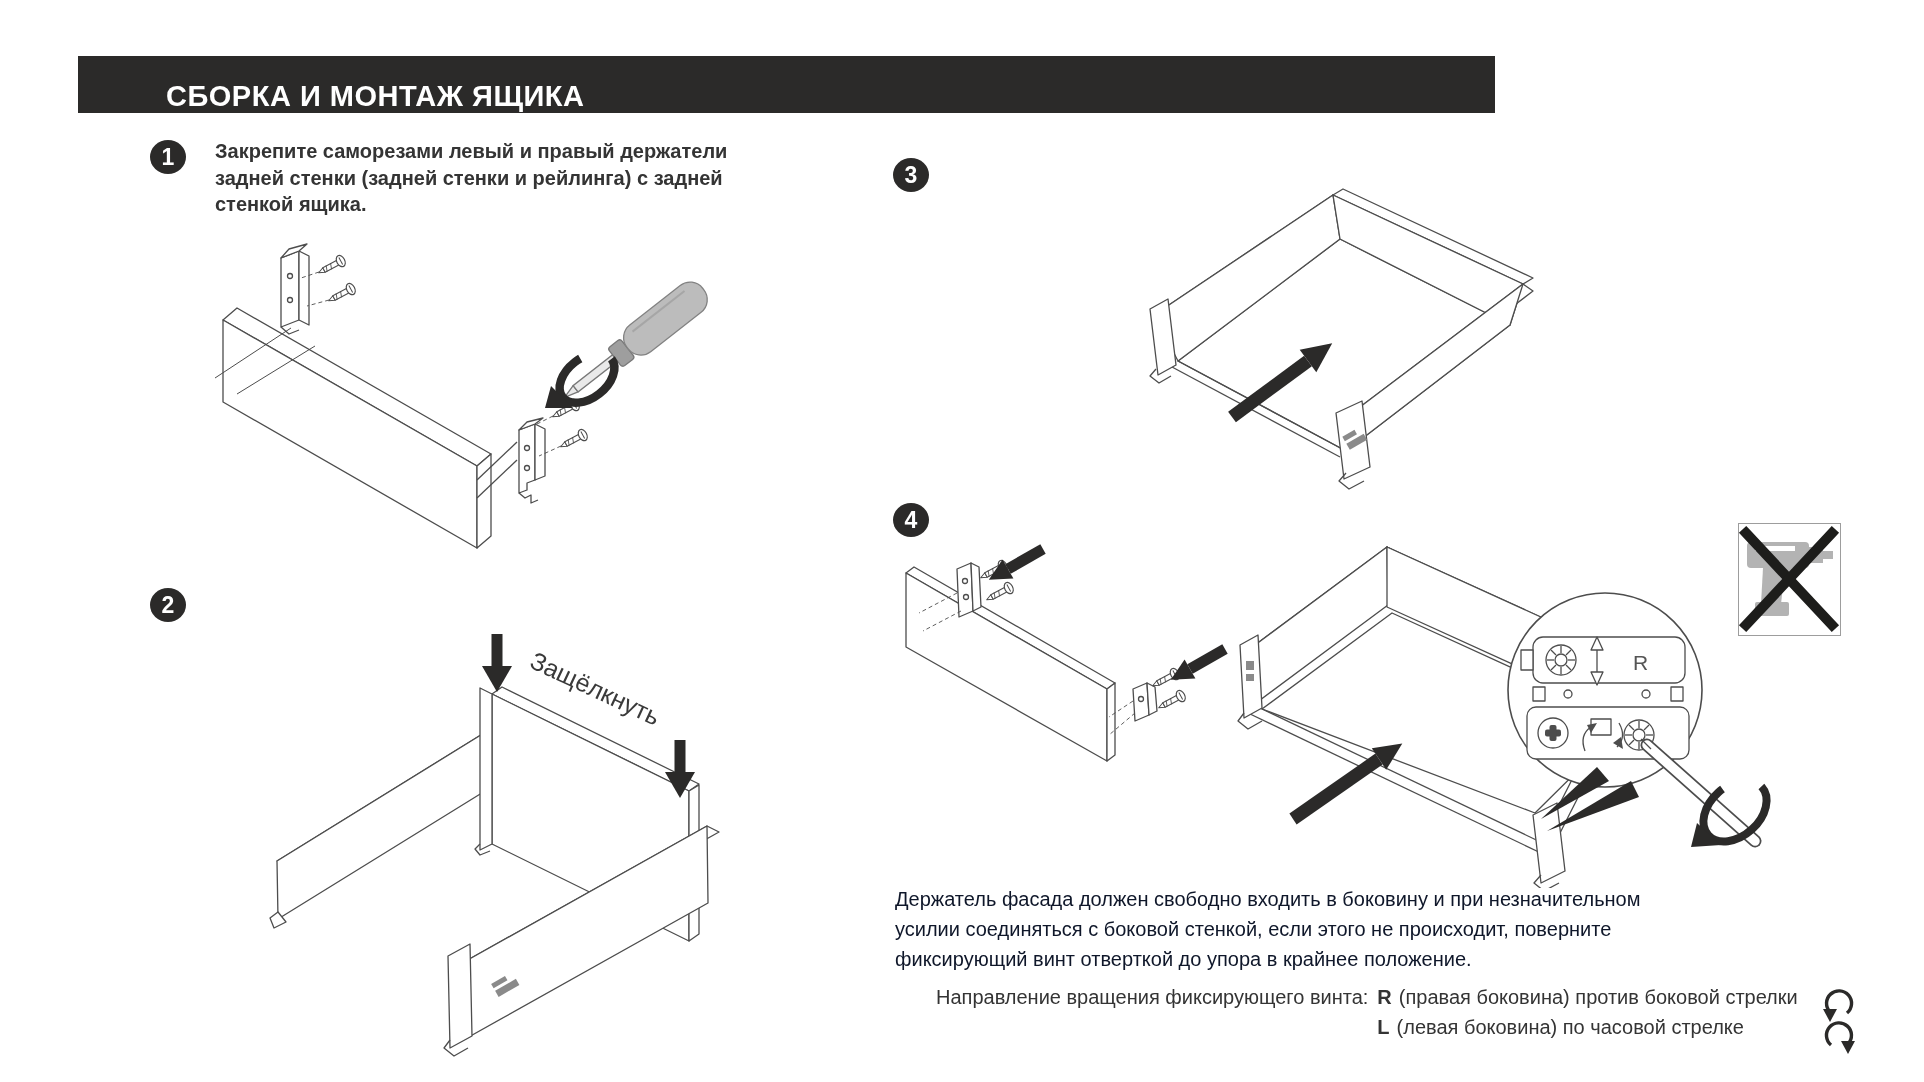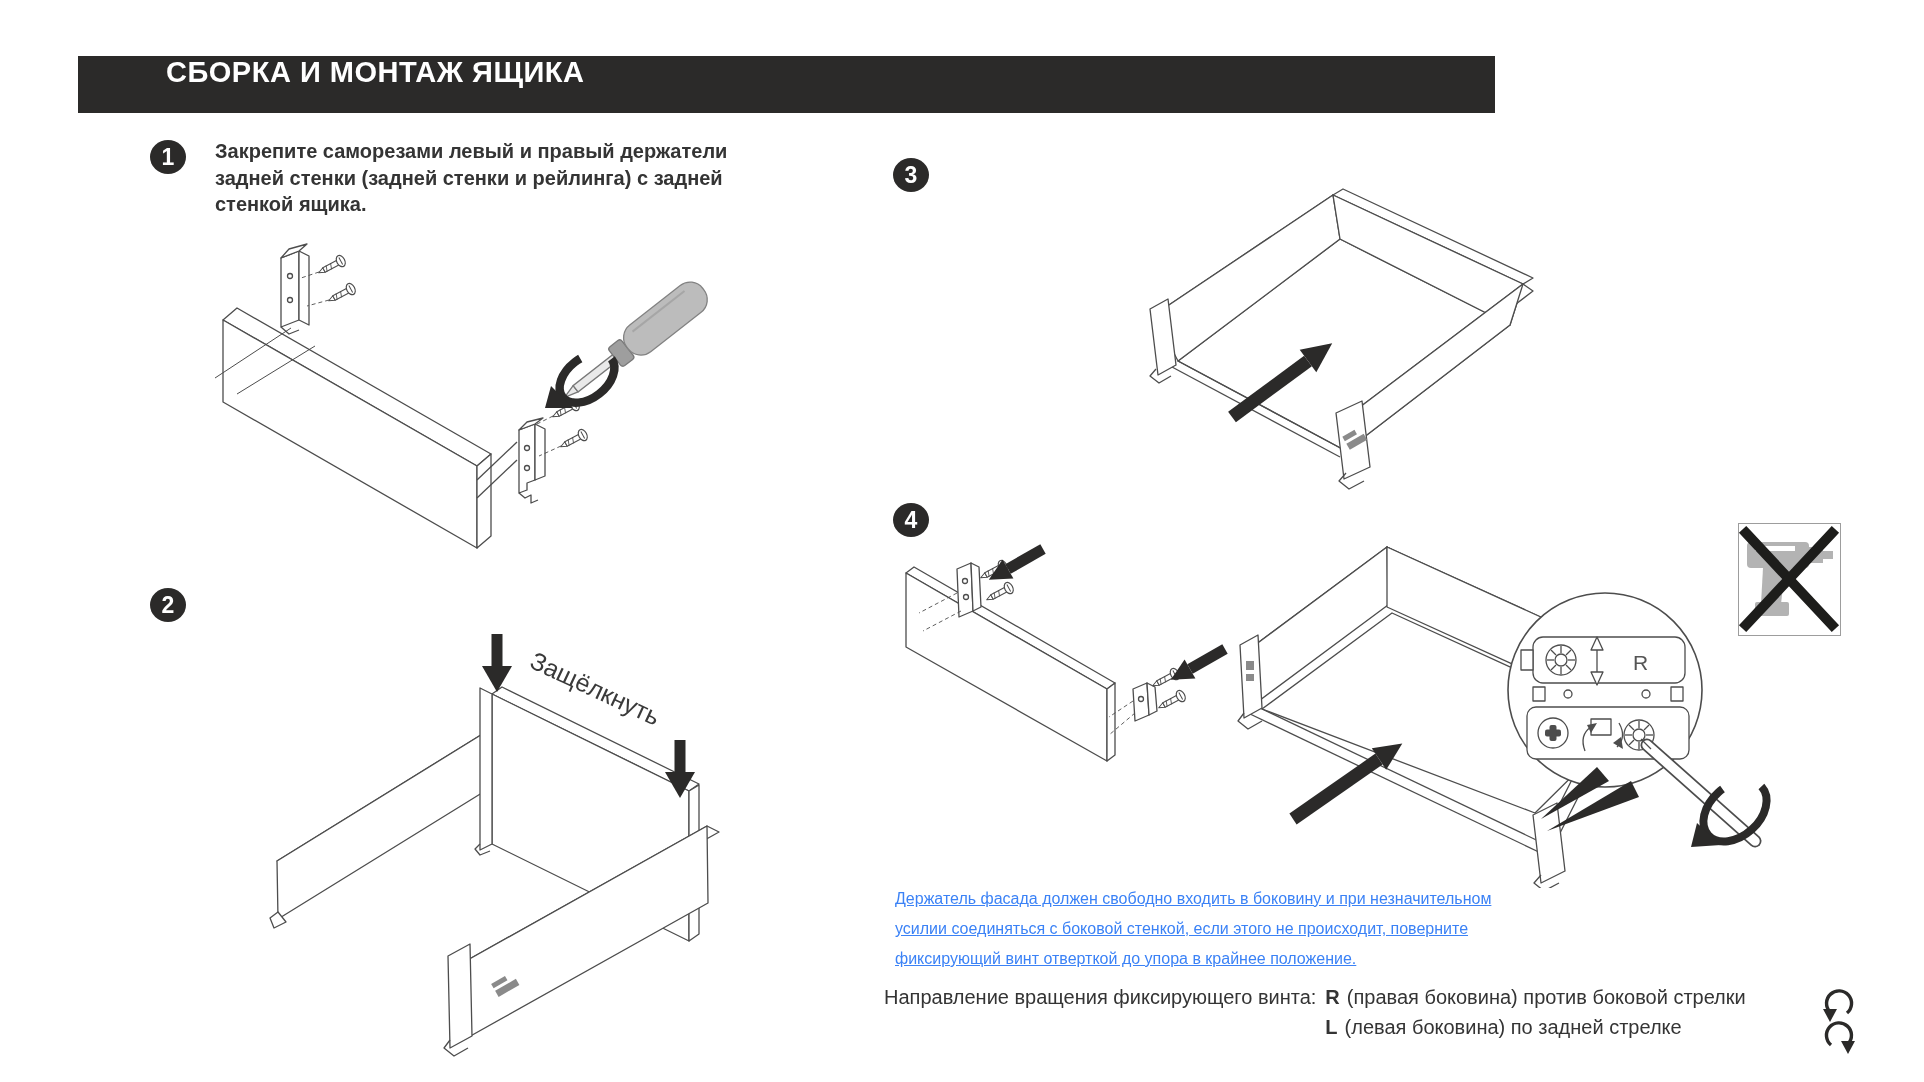--- a/index.html
+++ b/index.html
@@ -1,24 +1,24 @@
 <!DOCTYPE html>
 <html><head>
 <meta charset="utf-8">
 <style>
   html,body{margin:0;padding:0;background:#fff;}
   #page{position:relative;width:1924px;height:1082px;background:#fff;overflow:hidden;
         font-family:"Liberation Sans", sans-serif;color:#343434;}
   .abs{position:absolute;}
-  #titlebar{left:78px;top:56px;width:1417px;height:57px;background:#2b2a29;display:flex;align-items:flex-start;}
+  #titlebar{left:78px;top:56px;width:1417px;height:57px;background:#2b2a29;display:flex;align-items:flex-end;}
   #titlebar .t{color:#ffffff;font-size:29px;font-weight:700;padding-left:88px;letter-spacing:0.5px;}
   .badge{width:36px;height:34px;border-radius:50%;background:#2b2a29;color:#fff;
          display:flex;align-items:center;justify-content:center;font-size:23px;font-weight:700;}
   .txt{font-size:20px;line-height:26.5px;white-space:pre-line;color:#343434;}
-  .note{font-size:16px;line-height:30px;white-space:pre-line;color:#3b82f6;text-decoration:underline;}
+  .note{font-size:20px;line-height:30px;white-space:pre-line;color:#0f172a;}
   .rot{display:flex;align-items:flex-start;font-size:20px;color:#343434;}
   .rot .intro{line-height:30px;margin-right:9px;}
   .rot-row{display:flex;gap:7px;line-height:30px;}
   .rot-row b{font-weight:700;}
   #snap{font-size:25px;color:#3a3a3a;transform:rotate(25deg);transform-origin:0 0;white-space:nowrap;}
   svg{display:block;}
 </style>
 </head>
 <body>
 
@@ -322,30 +322,30 @@
     <g stroke="#1d1d1b" stroke-width="10" stroke-linecap="square">
       <line x1="9" y1="11" x2="95" y2="103"></line>
       <line x1="95" y1="11" x2="9" y2="103"></line>
     </g>
   </svg>
 
   <div class="abs note" style="left:895px;top:884px;width:900px;">Держатель фасада должен свободно входить в боковину и при незначительном
 усилии соединяться с боковой стенкой, если этого не происходит, поверните
 фиксирующий винт отверткой до упора в крайнее положение.</div>
 
-  <div class="abs rot" style="left:884px;top:982px;">
+  <div class="abs rot" style="left:936px;top:982px;">
     <span class="intro">Направление вращения фиксирующего винта:</span>
     <div class="rot-col">
       <div class="rot-row">
         <b>R</b>
         <span>(правая боковина) против боковой стрелки</span>
       </div>
       <div class="rot-row">
         <b>L</b>
-        <span>(левая боковина) по задней стрелке</span>
+        <span>(левая боковина) по часовой стрелке</span>
       </div>
     </div>
   </div>
 
   <svg class="abs" style="left:1820px;top:984px;" width="36" height="40" viewBox="0 0 36 40">
     <path d="M27,29 A12.5,12.5 0 1 0 10,28" fill="none" stroke="#2b2a29" stroke-width="3.4"></path>
     <polygon points="3,25 17,25 10,38" fill="#2b2a29"></polygon>
   </svg>
   <svg class="abs" style="left:1822px;top:1016px;" width="36" height="40" viewBox="0 0 36 40">
     <path d="M9,29 A12.5,12.5 0 1 1 26,28" fill="none" stroke="#2b2a29" stroke-width="3.4"></path>

